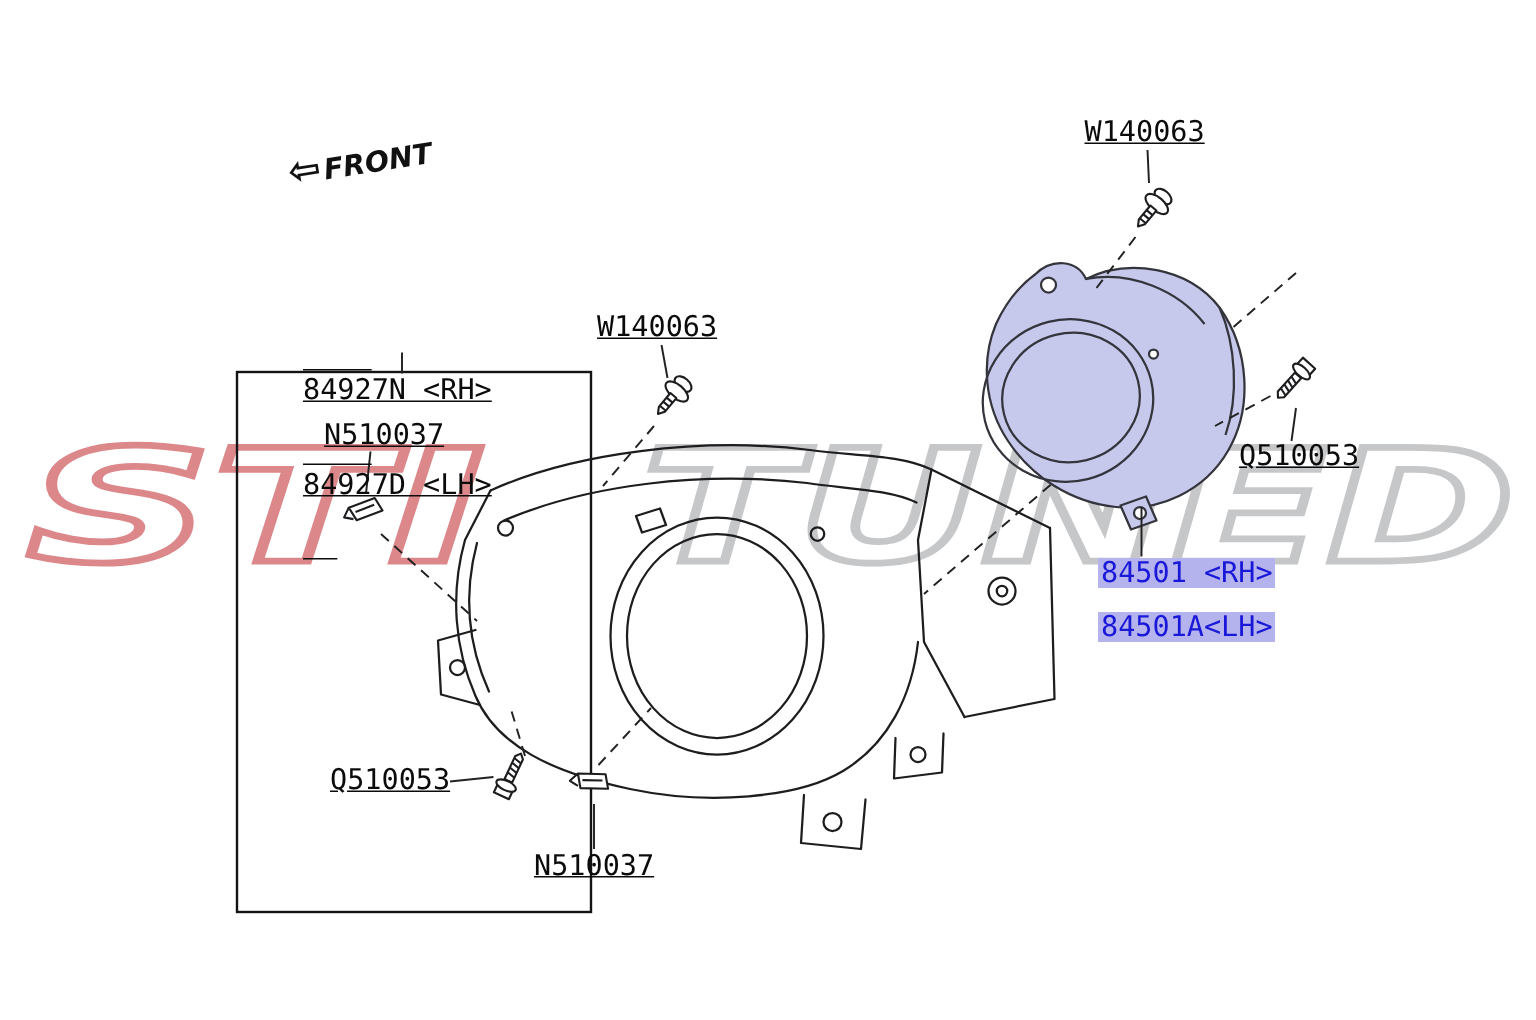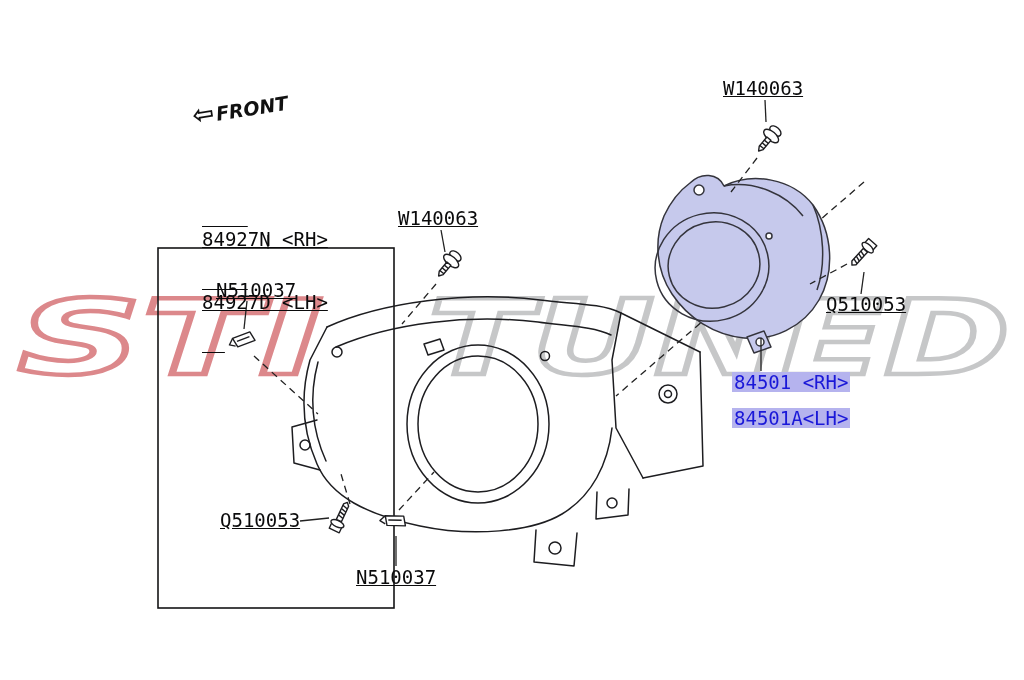--- a/index.html
+++ b/index.html
@@ -157,21 +157,21 @@
     <use href="#bolt" transform="translate(341,516) rotate(205)"></use>
     <use href="#clipshape" transform="translate(243,341) rotate(-8)"></use>
     <use href="#clipshape" transform="translate(394,522) rotate(14)"></use>
   </svg>
 
   <div class="front">
     <span class="arr">⇦</span>
     <span>FRONT</span>
   </div>
 
-  <div class="label" style="left:202px;top:187px">
+  <div class="label" style="left:202px;top:208px">
     <div>84927N &lt;RH&gt;</div>
     <div>84927D &lt;LH&gt;</div>
   </div>
 
   <div class="label" style="left:216px;top:280px">N510037</div>
 
   <div class="label" style="left:398px;top:208px">W140063</div>
 
   <div class="label" style="left:723px;top:78px">W140063</div>
 

